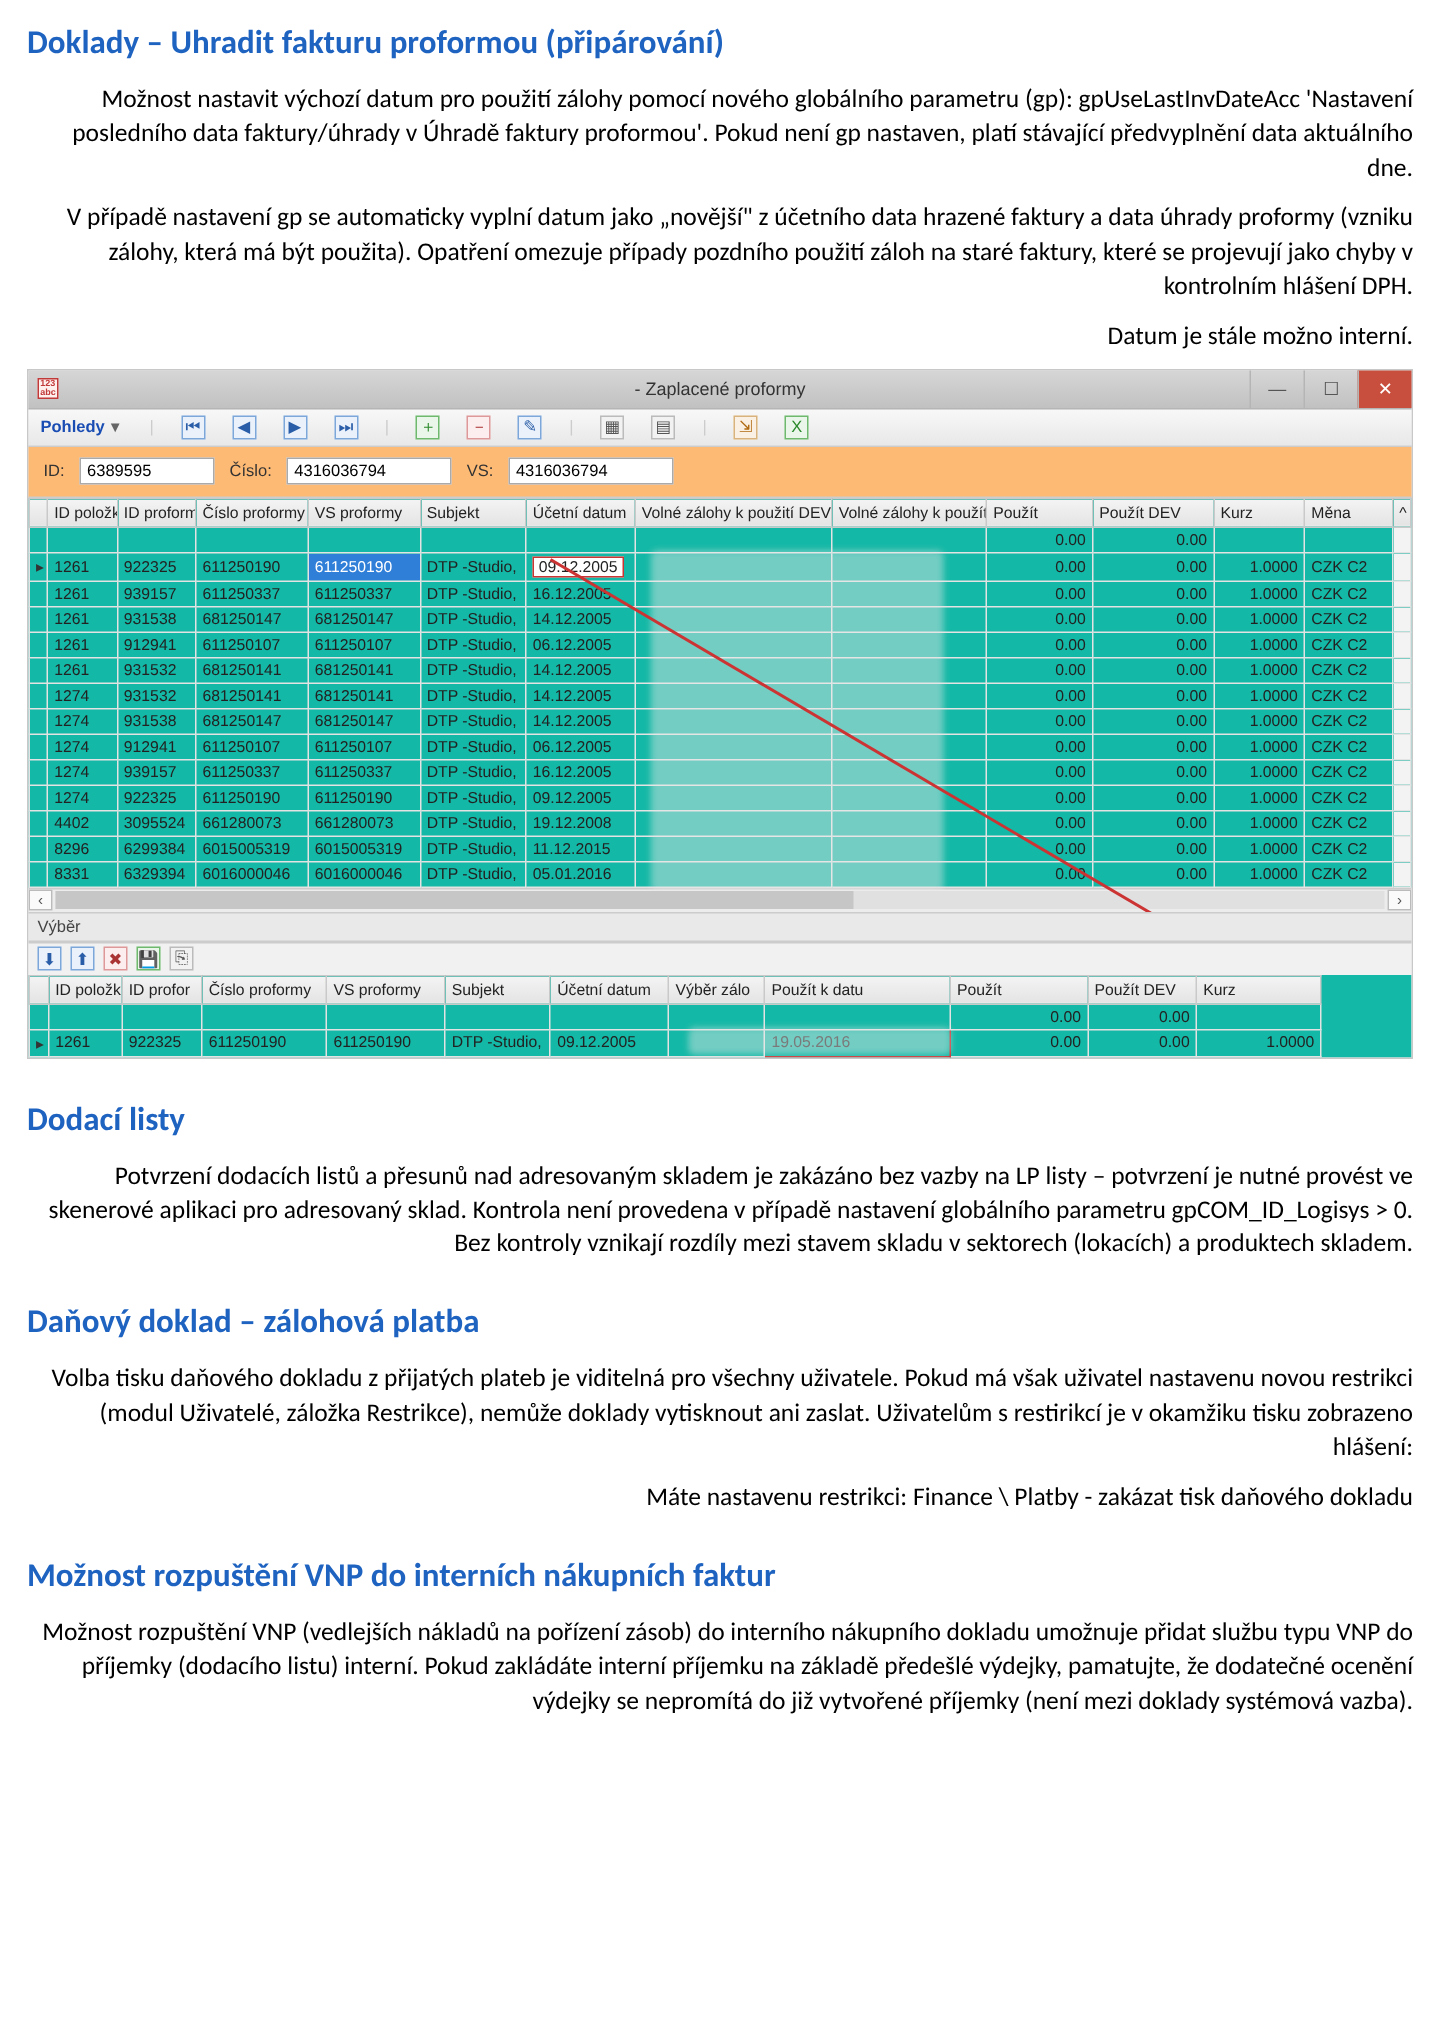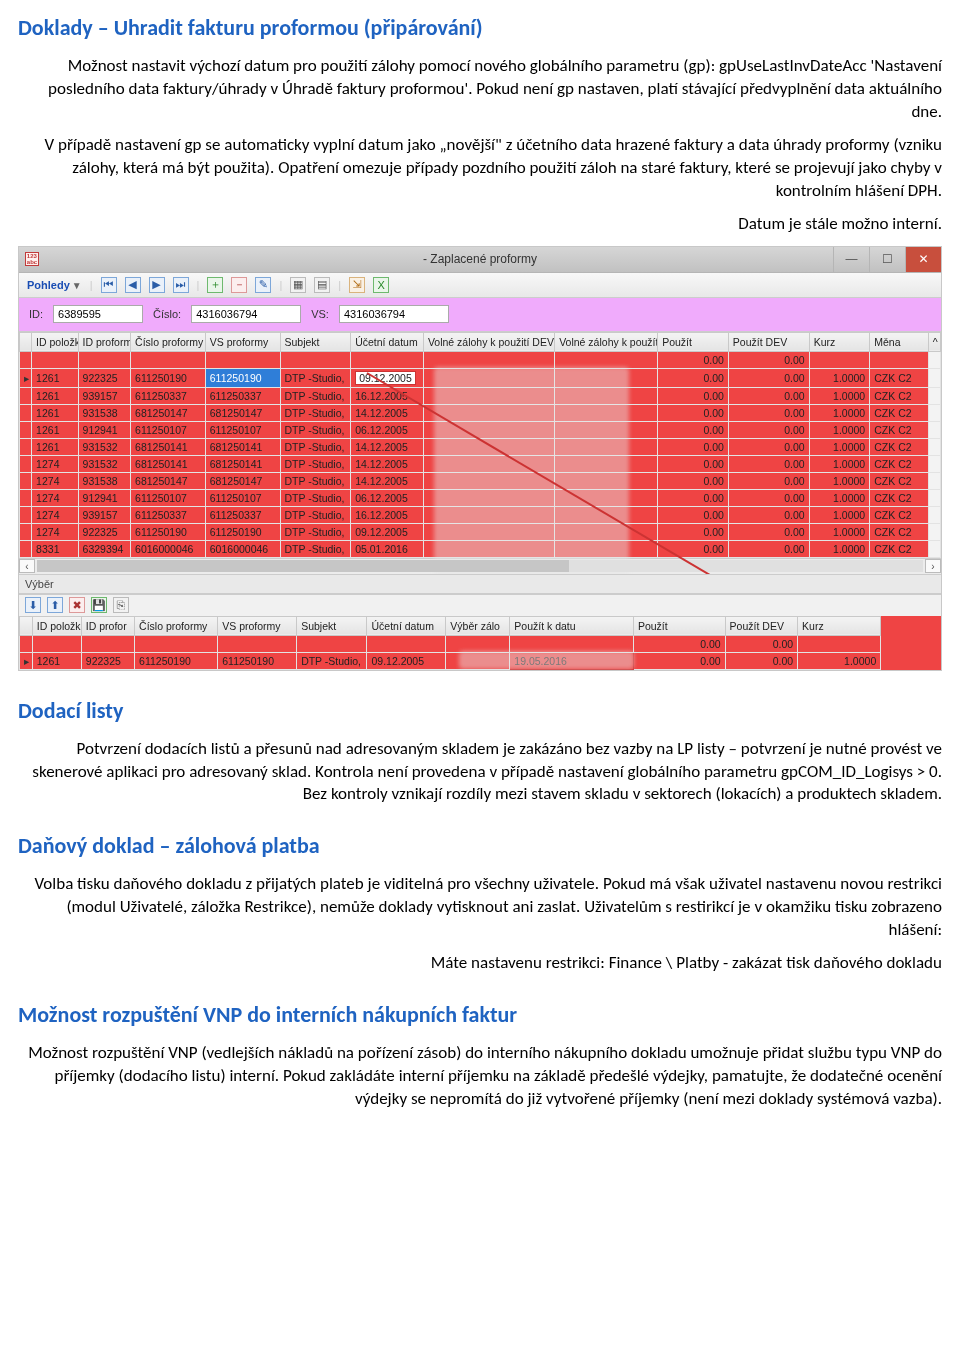--- a/index.html
+++ b/index.html
@@ -63,56 +63,56 @@
     border-left: 1px solid #b5b5b5; font-size: 12px; color:#555;
   }
   .win-btn.close { background:#c84f3d; color:#fff; }
 
   .menubar {
     height: 24px;
     background: linear-gradient(#f8f8f8, #e8e8e8);
     display:flex; align-items:center;
     padding: 12px 8px;
     border-bottom:1px solid #ccc;
-    gap: 8px;
+    gap: 18px;
   }
   .menu-pohledy { font-weight: 700; color:#1a4db3; }
   .menu-caret { color:#666; font-size:10px; margin-left:2px; }
   .menu-sep { color:#ccc; }
   .menu-icon {
     width:16px; height:16px;
     display:inline-flex; align-items:center; justify-content:center;
     font-size:11px; color:#555;
     border:1px solid #bbb; background:#f2f2f2;
   }
   .menu-icon.green { color:#2a8a2a; border-color:#6eb96e; background:#eaf6ea;}
   .menu-icon.blue { color:#2a5da8; border-color:#7da7d9; background:#eaf1fa;}
   .menu-icon.red  { color:#a33; border-color:#d99; background:#fceeee;}
   .menu-icon.orange{ color:#b06a12; border-color:#d9b37d; background:#faf1e4;}
 
   .filter-row {
-    height: 34px; background:#f0abfc;
+    height: 34px; background:#fdba74;
     display:flex; align-items:center; padding: 0 10px; gap:10px;
     border-bottom:1px solid #ccc;
   }
   .filter-row label { color:#333; }
   .filter-row input {
     height:18px; border:1px solid #aaa; background:#fff; padding:1px 4px;
     font-family:inherit; font-size:11px;
   }
 
   .section-hdr {
     background:#e9e9e9; padding:3px 6px; font-size:11px; color:#444;
     border-top:1px solid #ccc; border-bottom:1px solid #ccc;
   }
 
   .grid-wrap { position: relative; overflow:hidden; }
   table.data {
     border-collapse: collapse; width:100%; table-layout: fixed;
-    background:#ef4444; font-size:10.5px;
+    background:#14b8a6; font-size:10.5px;
   }
   table.data th {
     background: linear-gradient(#f4f4f4,#e4e4e4);
     border:1px solid #c9c9c9; padding:3px 4px; font-weight:400; text-align:left;
     white-space:nowrap; overflow:hidden;
   }
   table.data td {
     border:1px solid #e3e3e3; padding:2px 4px; white-space:nowrap; overflow:hidden;
   }
   .num { text-align:right; }
@@ -417,20 +417,52 @@
             <td class=""></td>
             <td class=""></td>
             <td class="num">0.00</td>
             <td class="num">0.00</td>
             <td class="num">1.0000</td>
             <td class="">CZK C2</td>
             <td class="col-scroll"></td>
           </tr>
           <tr>
             <td class="rowptr"></td>
+            <td class="">4402</td>
+            <td class="">3095524</td>
+            <td class="">661280073</td>
+            <td class="">661280073</td>
+            <td class="">DTP -Studio,</td>
+            <td class="">19.12.2008</td>
+            <td class=""></td>
+            <td class=""></td>
+            <td class="num">0.00</td>
+            <td class="num">0.00</td>
+            <td class="num">1.0000</td>
+            <td class="">CZK C2</td>
+            <td class="col-scroll"></td>
+          </tr>
+          <tr>
+            <td class="rowptr"></td>
+            <td class="">8296</td>
+            <td class="">6299384</td>
+            <td class="">6015005319</td>
+            <td class="">6015005319</td>
+            <td class="">DTP -Studio,</td>
+            <td class="">11.12.2015</td>
+            <td class=""></td>
+            <td class=""></td>
+            <td class="num">0.00</td>
+            <td class="num">0.00</td>
+            <td class="num">1.0000</td>
+            <td class="">CZK C2</td>
+            <td class="col-scroll"></td>
+          </tr>
+          <tr>
+            <td class="rowptr"></td>
             <td class="">8331</td>
             <td class="">6329394</td>
             <td class="">6016000046</td>
             <td class="">6016000046</td>
             <td class="">DTP -Studio,</td>
             <td class="">05.01.2016</td>
             <td class=""></td>
             <td class=""></td>
             <td class="num">0.00</td>
             <td class="num">0.00</td>

